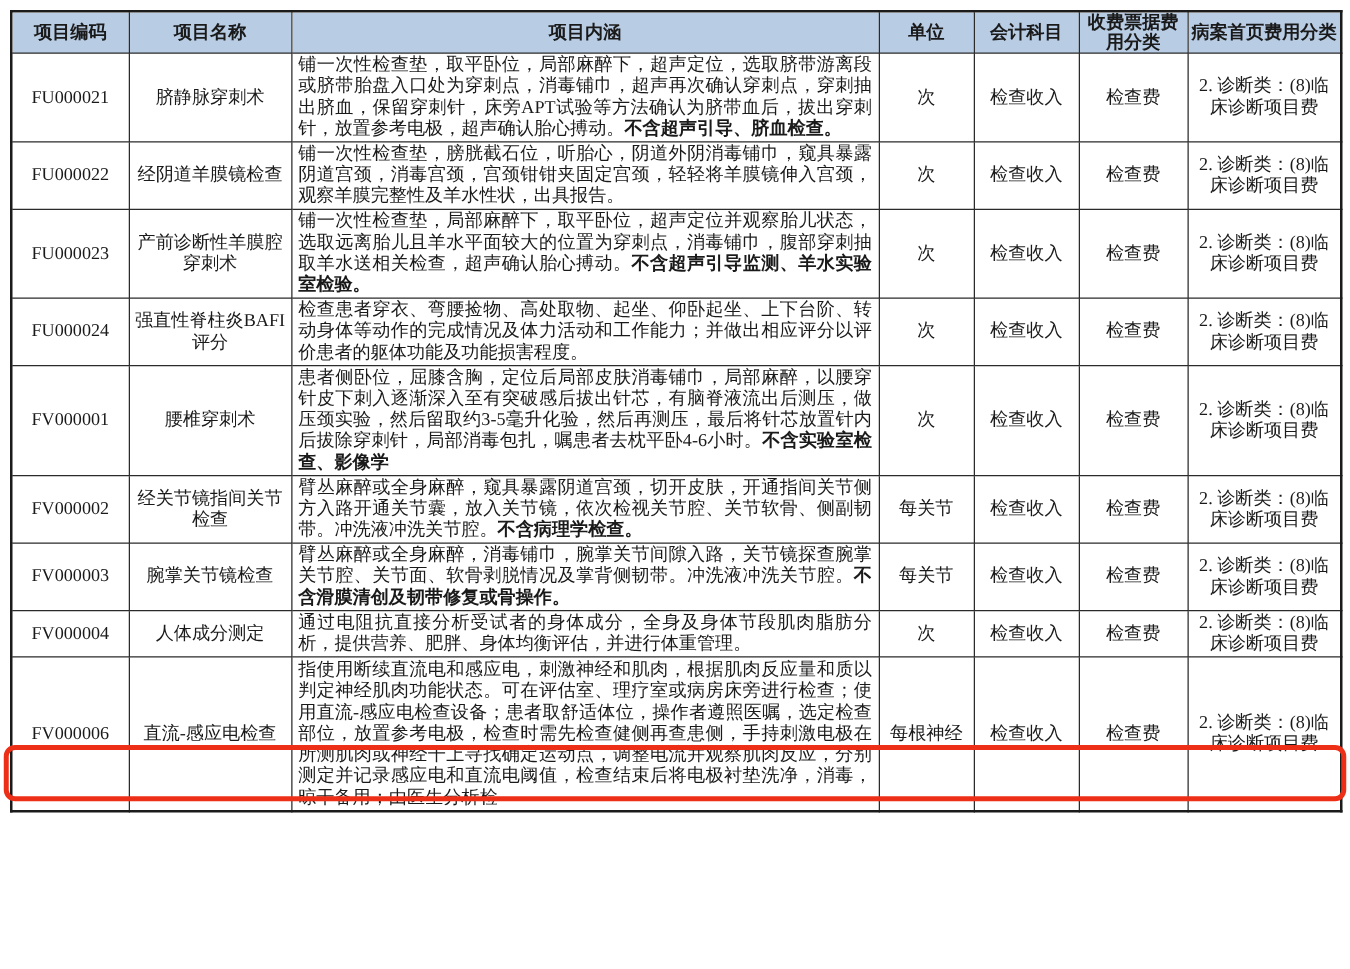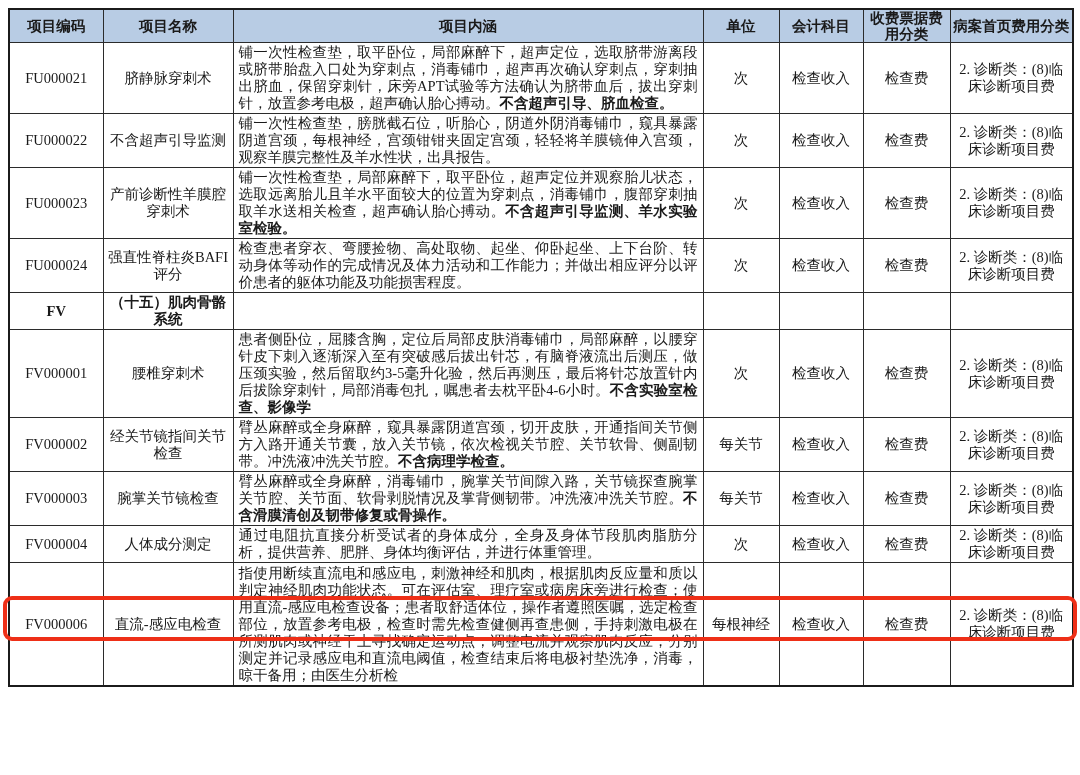--- a/index.html
+++ b/index.html
@@ -45,22 +45,22 @@
           <td>FU000021</td>
           <td>脐静脉穿刺术</td>
           <td class="content"><span>铺一次性检查垫，取平卧位，局部麻醉下，超声定位，选取脐带游离段或脐带胎盘入口处为穿刺点，消毒铺巾，超声再次确认穿刺点，穿刺抽出脐血，保留穿刺针，床旁APT试验等方法确认为脐带血后，拔出穿刺针，放置参考电极，超声确认胎心搏动。</span><span class="b">不含超声引导、脐血检查。</span></td>
           <td>次</td>
           <td>检查收入</td>
           <td>检查费</td>
           <td>2. 诊断类：(8)临床诊断项目费</td>
         </tr>
         <tr>
           <td>FU000022</td>
-          <td>不含超声引导监测</td>
-          <td class="content"><span>铺一次性检查垫，膀胱截石位，听胎心，阴道外阴消毒铺巾，窥具暴露阴道宫颈，每根神经，宫颈钳钳夹固定宫颈，轻轻将羊膜镜伸入宫颈，观察羊膜完整性及羊水性状，出具报告。</span></td>
+          <td>经阴道羊膜镜检查</td>
+          <td class="content"><span>铺一次性检查垫，膀胱截石位，听胎心，阴道外阴消毒铺巾，窥具暴露阴道宫颈，消毒宫颈，宫颈钳钳夹固定宫颈，轻轻将羊膜镜伸入宫颈，观察羊膜完整性及羊水性状，出具报告。</span></td>
           <td>次</td>
           <td>检查收入</td>
           <td>检查费</td>
           <td>2. 诊断类：(8)临床诊断项目费</td>
         </tr>
         <tr>
           <td>FU000023</td>
           <td>产前诊断性羊膜腔穿刺术</td>
           <td class="content"><span>铺一次性检查垫，局部麻醉下，取平卧位，超声定位并观察胎儿状态，选取远离胎儿且羊水平面较大的位置为穿刺点，消毒铺巾，腹部穿刺抽取羊水送相关检查，超声确认胎心搏动。</span><span class="b">不含超声引导监测、羊水实验室检验。</span></td>
           <td>次</td>
@@ -69,29 +69,20 @@
           <td>2. 诊断类：(8)临床诊断项目费</td>
         </tr>
         <tr>
           <td>FU000024</td>
           <td>强直性脊柱炎BAFI评分</td>
           <td class="content"><span>检查患者穿衣、弯腰捡物、高处取物、起坐、仰卧起坐、上下台阶、转动身体等动作的完成情况及体力活动和工作能力；并做出相应评分以评价患者的躯体功能及功能损害程度。</span></td>
           <td>次</td>
           <td>检查收入</td>
           <td>检查费</td>
           <td>2. 诊断类：(8)临床诊断项目费</td>
-        </tr>
-        <tr class="section">
-          <td>FV</td>
-          <td>（十五）肌肉骨骼系统</td>
-          <td class="content"></td>
-          <td></td>
-          <td></td>
-          <td></td>
-          <td></td>
         </tr>
         <tr>
           <td>FV000001</td>
           <td>腰椎穿刺术</td>
           <td class="content"><span>患者侧卧位，屈膝含胸，定位后局部皮肤消毒铺巾，局部麻醉，以腰穿针皮下刺入逐渐深入至有突破感后拔出针芯，有脑脊液流出后测压，做压颈实验，然后留取约3-5毫升化验，然后再测压，最后将针芯放置针内后拔除穿刺针，局部消毒包扎，嘱患者去枕平卧4-6小时。</span><span class="b">不含实验室检查、影像学</span></td>
           <td>次</td>
           <td>检查收入</td>
           <td>检查费</td>
           <td>2. 诊断类：(8)临床诊断项目费</td>
         </tr>

